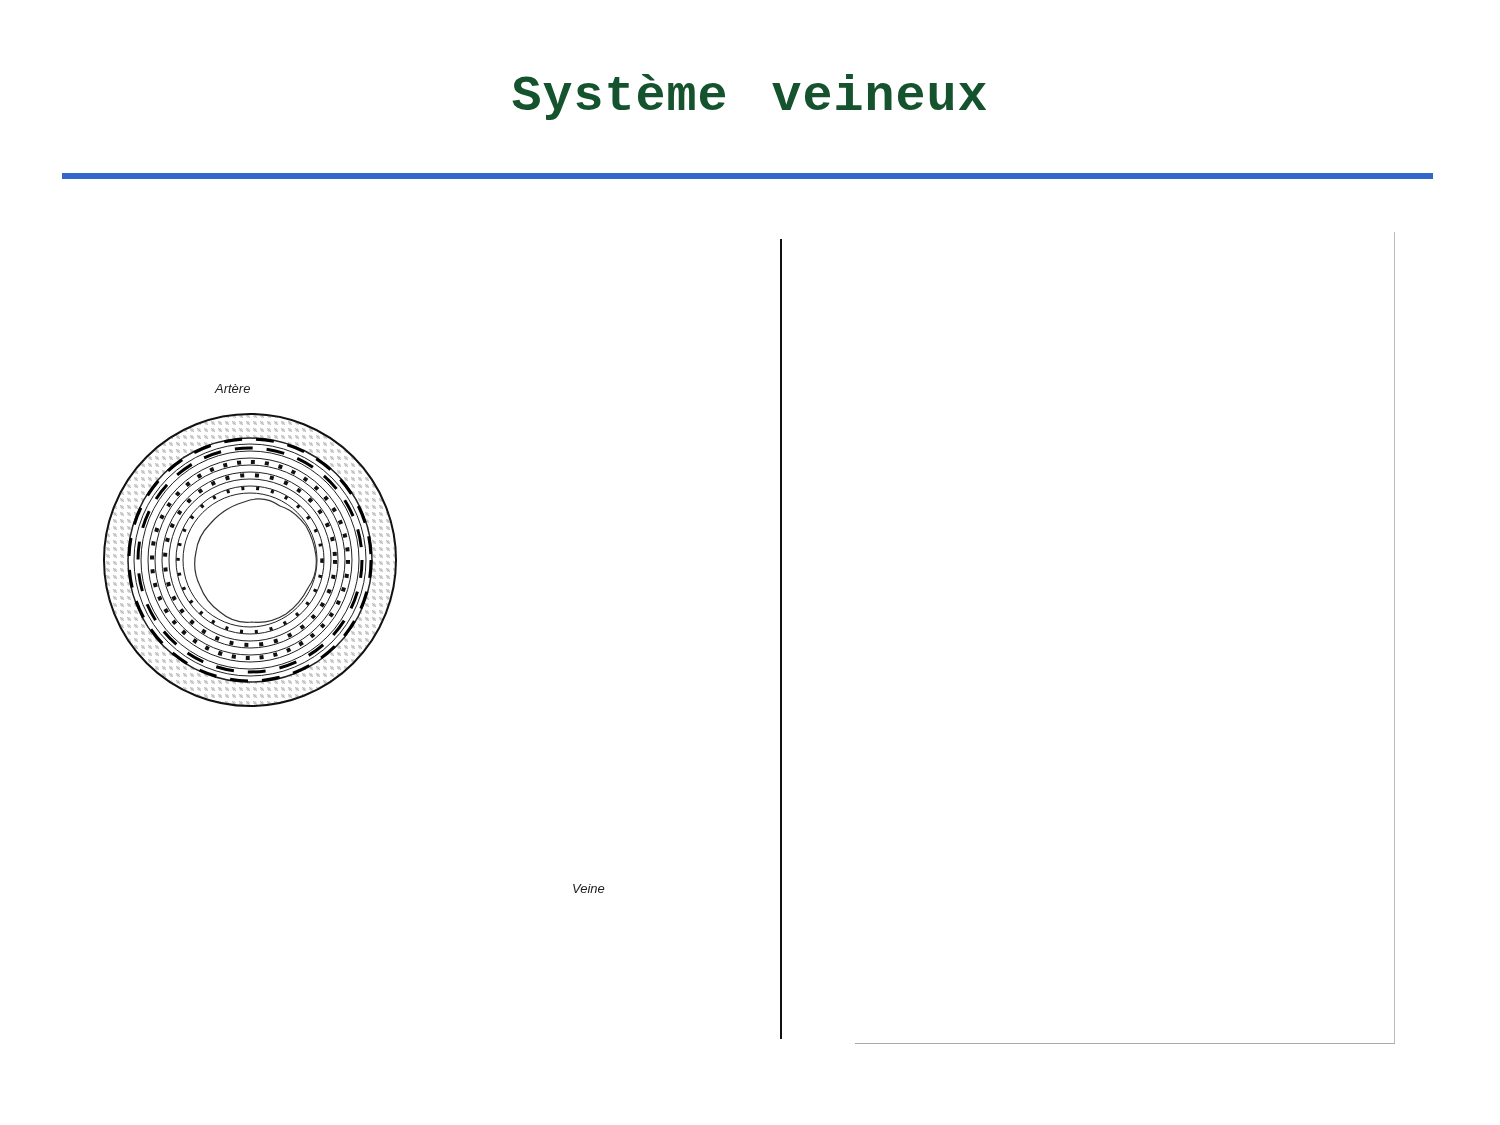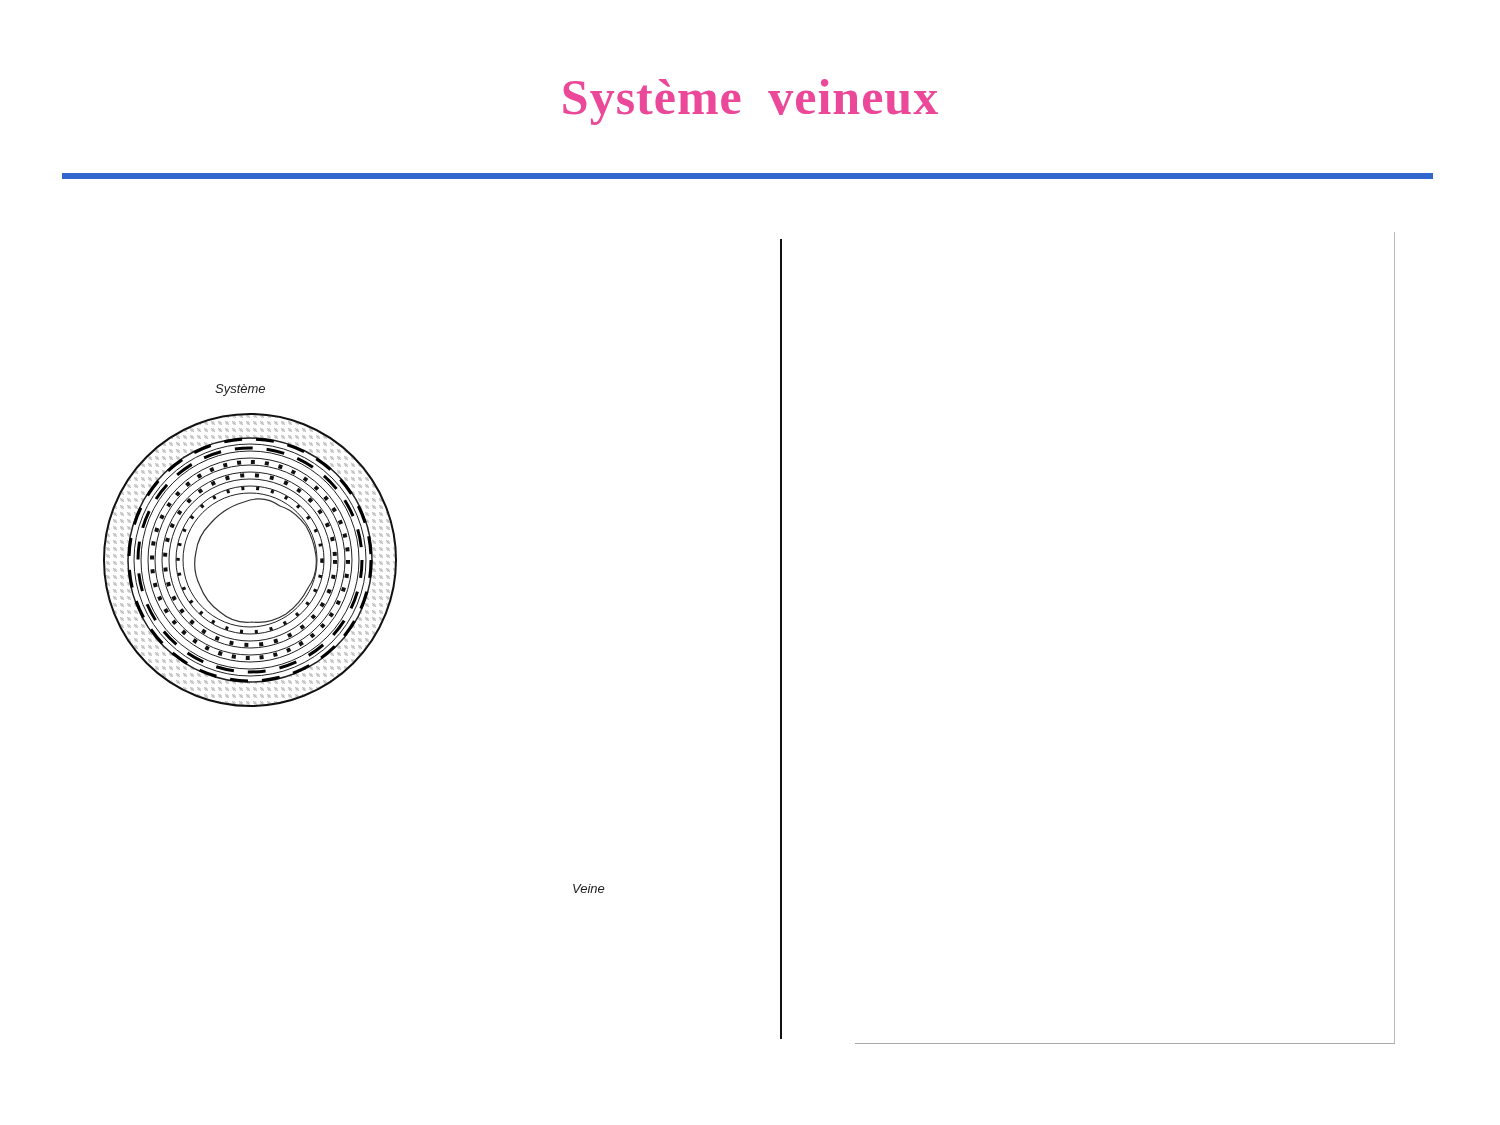--- a/index.html
+++ b/index.html
@@ -1,20 +1,20 @@
 <!DOCTYPE html>
 <html><head>
 <meta charset="utf-8">
 <style>
   html, body { margin:0; padding:0; background:#ffffff; }
   body { width:1500px; height:1125px; position:relative; overflow:hidden; font-family:"DejaVu Sans", sans-serif; }
   .title {
     position:absolute; left:0; width:1500px; top:68px; text-align:center;
-    font-family:Liberation Serif, serif; font-weight:bold; font-size:50px;
-    color:#ec4899; letter-spacing:1px; word-spacing:12px;
+    font-family:Liberation Mono, monospace; font-weight:bold; font-size:50px;
+    color:#14532d; letter-spacing:1px; word-spacing:12px;
   }
   .rule { position:absolute; left:62px; top:173px; width:1371px; height:6px; background:#3366cc; }
   .divider { position:absolute; left:780px; top:239px; width:2px; height:800px; background:#111; }
   .frame-r { position:absolute; left:1394px; top:232px; width:1px; height:812px; background:#bbbbbb; }
   .frame-b { position:absolute; left:855px; top:1043px; width:540px; height:1px; background:#aaaaaa; }
   svg { position:absolute; left:0; top:0; }
   .label { position:absolute; font-family:"Liberation Sans", sans-serif; font-style:italic; font-size:13px; color:#222; }
 </style>
 </head>
 <body>
@@ -146,17 +146,17 @@
       <ellipse cx="1010" cy="955" rx="5" ry="3"><ellipse cx="983" cy="990" rx="8" ry="4">
       <ellipse cx="925" cy="990" rx="4" ry="3">
     </ellipse></ellipse></ellipse></ellipse></ellipse></ellipse></ellipse></g>
     <g fill="#fff" stroke="#333" stroke-width="1">
       <ellipse cx="955" cy="888" rx="6" ry="7"><ellipse cx="990" cy="914" rx="9" ry="8">
       <rect x="948" y="905" width="8" height="20" rx="4" transform="rotate(20 952 915)">
     </rect></ellipse></ellipse></g>
   </path></path></path></g>
 
 
-<div class="label" style="left:215px; top:381px;">Système</div>
+<div class="label" style="left:215px; top:381px;">Artère</div>
 <div class="label" style="left:572px; top:881px;text-align:right;">Veine</div>
 
 
 
 
 </path></path></body></html>

